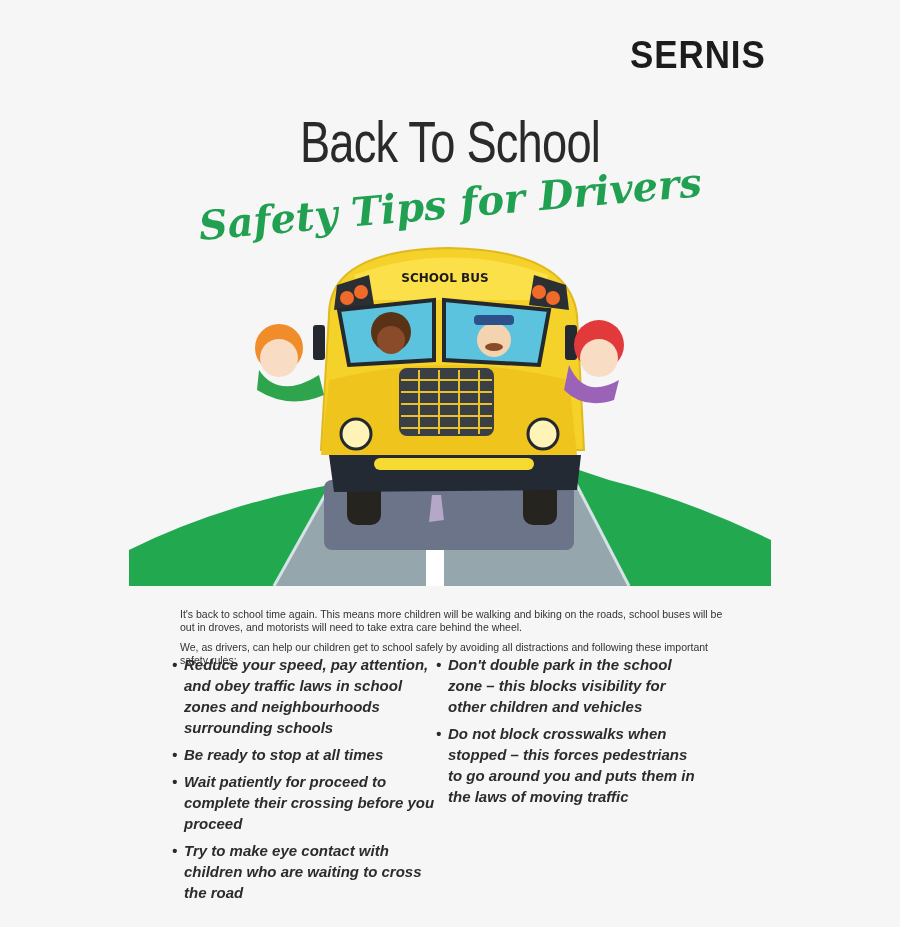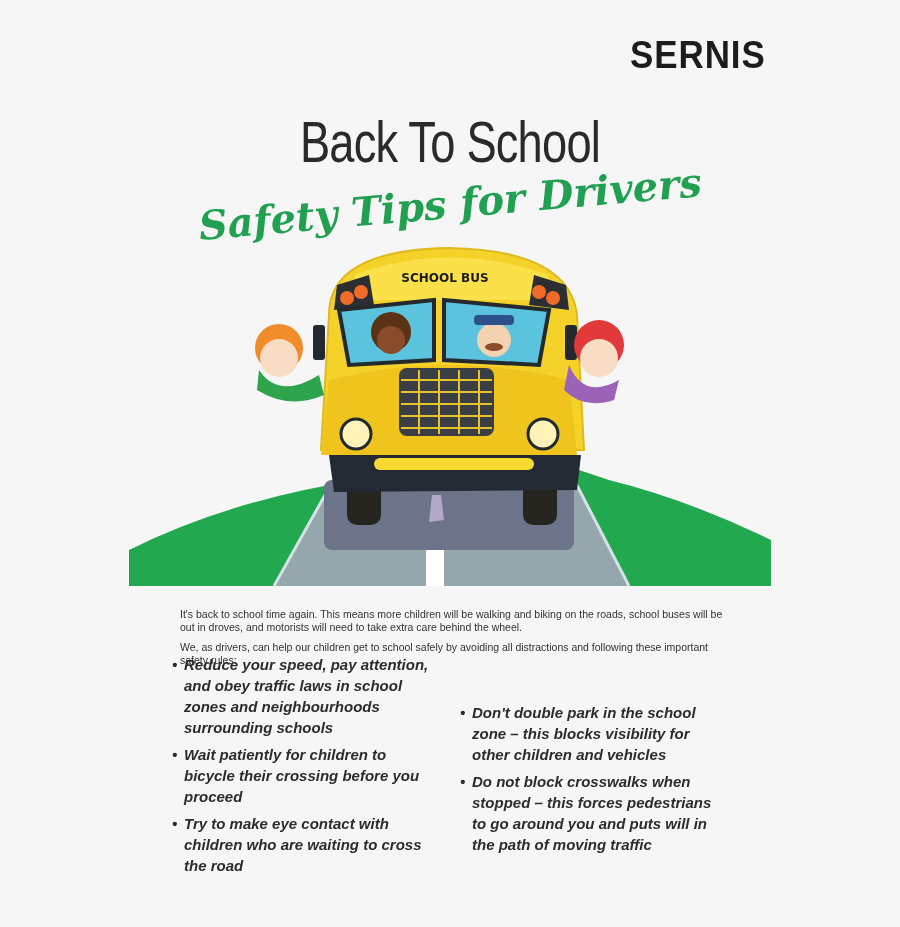--- a/index.html
+++ b/index.html
@@ -5,21 +5,21 @@
   html, body { margin: 0; padding: 0; }
   body { width: 900px; height: 927px; background: #f6f6f6; position: relative; overflow: hidden; font-family: "Liberation Sans", sans-serif; }
   .brand { position: absolute; left: 630px; top: 34px; font-family: "Liberation Sans", sans-serif; font-weight: 900; font-size: 38px; color: #1c1c1c; letter-spacing: 1px; transform: scaleX(0.92); transform-origin: left; }
   .title { position: absolute; left: 0; width: 900px; top: 108px; text-align: center; font-family: "Liberation Sans Narrow", "Liberation Sans", sans-serif; font-size: 58px; color: #2a2a2a; letter-spacing: -1px; transform: scaleX(0.78); transform-origin: center; font-weight: normal; }
   .subtitle { position: absolute; left: 0; width: 900px; top: 180px; text-align: center; font-family: "DejaVu Serif", serif; font-style: italic; font-weight: bold; font-size: 40px; color: #22a052; transform: rotate(-5deg); transform-origin: center; }
   .illus { position: absolute; left: 129px; top: 240px; width: 642px; height: 346px; }
   .intro { position: absolute; left: 172px; top: 600px; width: 570px; font-size: 10.5px; line-height: 12.5px; color: #333; }
   .intro p { margin: 8px; }
   .col { position: absolute; top: 654px; width: 270px; }
   .col.left { left: 170px; }
-  .col.right { left: 458px; margin-top: 48px; }
+  .col.right { left: 434px; }
   ul { list-style: none; margin: 0; padding: 0; }
   li { position: relative; padding-left: 14px; font-size: 15px; line-height: 21px; font-weight: bold; color: #2c2c2c; margin-bottom: 6px; font-style: italic; }
   li::before { content: "•"; position: absolute; left: 2px; top: 0; }
 </style>
 </head>
 <body>
 
 <div class="brand">SERNIS</div>
 <div class="title">Back To School</div>
 <div class="subtitle">Safety Tips for Drivers</div>
@@ -95,23 +95,24 @@
 </svg>
 
 <div class="intro">
   <p>It's back to school time again. This means more children will be walking and biking on the roads, school buses will be out in droves, and motorists will need to take extra care behind the wheel.</p>
   <p>We, as drivers, can help our children get to school safely by avoiding all distractions and following these important safety rules:</p>
 </div>
 
 <div class="col left">
   <ul>
     <li>Reduce your speed, pay attention, and obey traffic laws in school zones and neighbourhoods surrounding schools</li>
-    <li>Wait patiently for children to bicycle their crossing before you proceed</li>
+    <li>Be ready to stop at all times</li>
+    <li>Wait patiently for proceed to complete their crossing before you proceed</li>
     <li>Try to make eye contact with children who are waiting to cross the road</li>
   </ul>
 </div>
 
 <div class="col right">
   <ul>
     <li>Don't double park in the school zone – this blocks visibility for other children and vehicles</li>
-    <li>Do not block crosswalks when stopped – this forces pedestrians to go around you and puts will in the path of moving traffic</li>
+    <li>Do not block crosswalks when stopped – this forces pedestrians to go around you and puts them in the laws of moving traffic</li>
   </ul>
 </div>
 
 </body></html>

